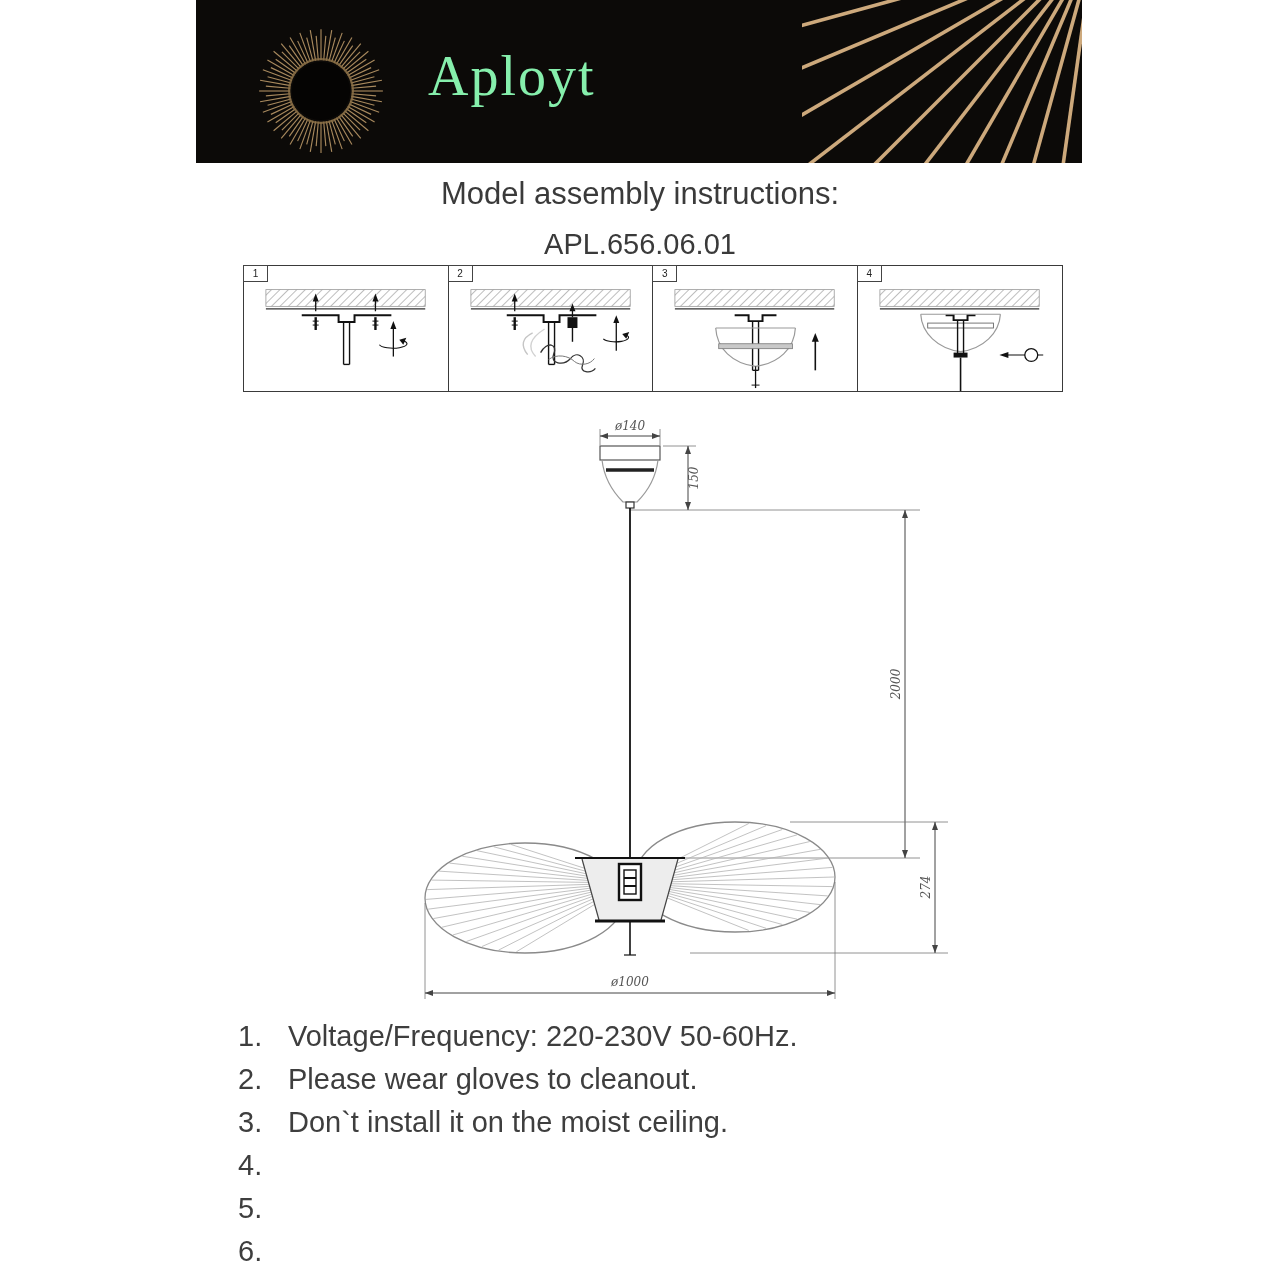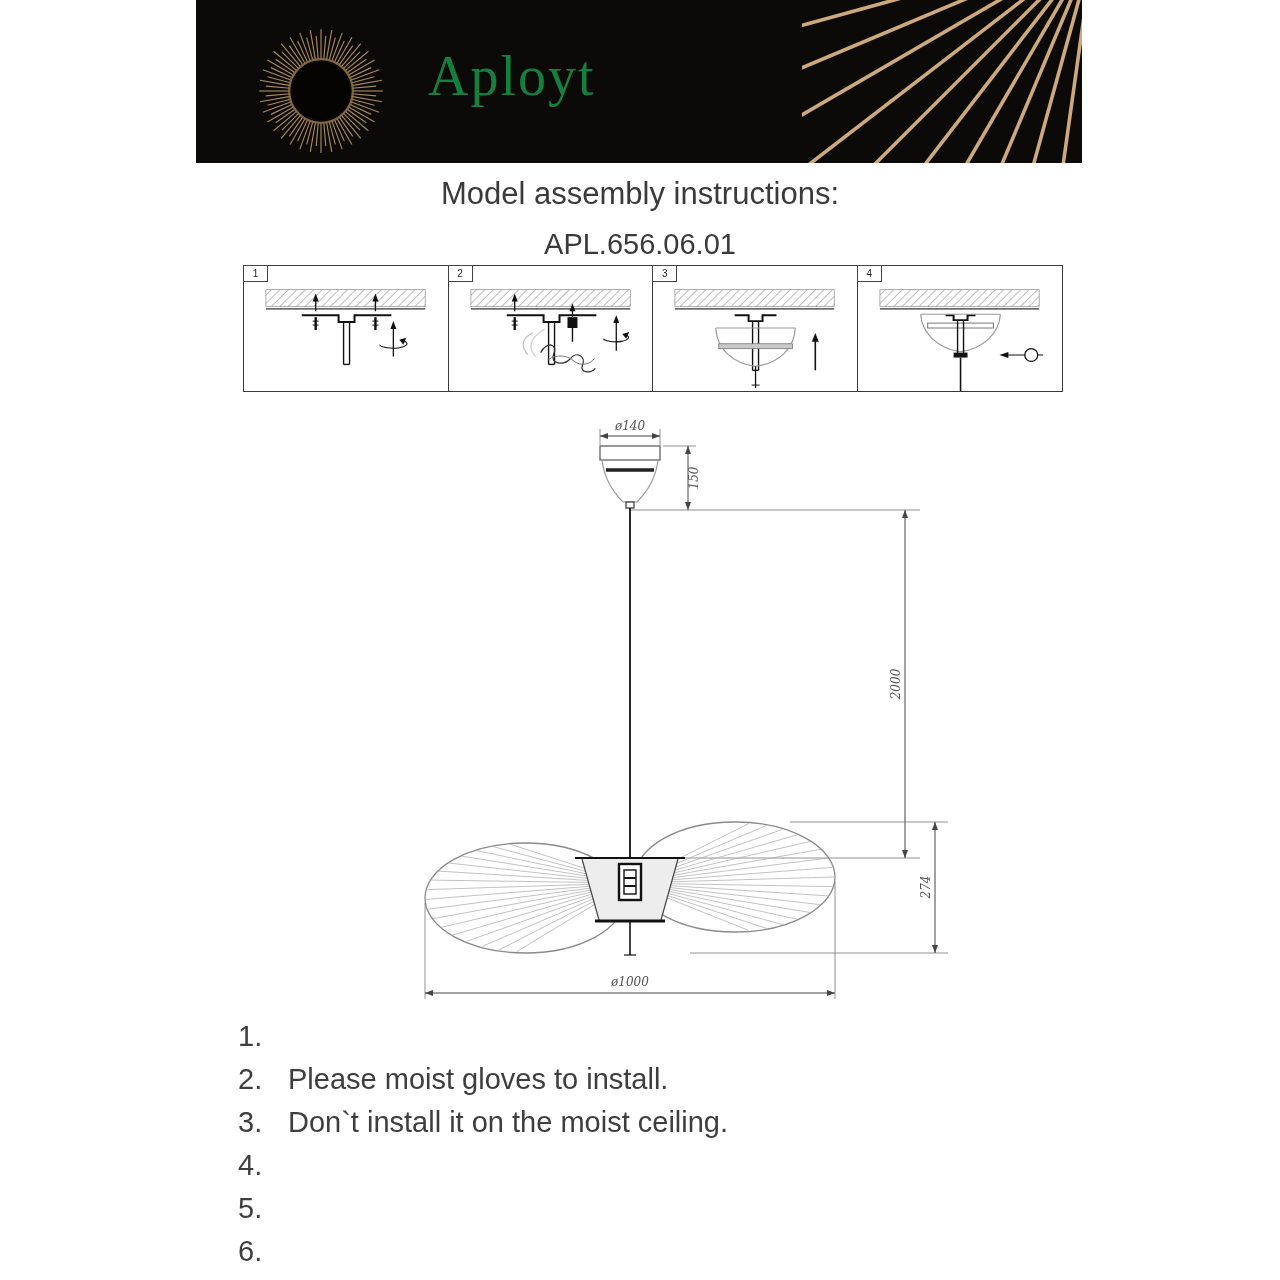--- a/index.html
+++ b/index.html
@@ -8,21 +8,21 @@
     font-family:"Liberation Sans",sans-serif;overflow:hidden;
   }
   
   .banner{
     position:absolute;left:196px;top:0;width:886px;height:163px;
     background:#0c0a08;overflow:hidden;
   }
   .sunburst{position:absolute;left:50px;top:16px;width:150px;height:150px;}
   .brand{
     position:absolute;left:232px;top:44px;
-    font-size:56px;letter-spacing:2px;color:#15803d;
+    font-size:56px;letter-spacing:2px;color:#86efac;
     font-family:"Liberation Serif",serif;font-weight:400;
   }
   .fan{position:absolute;right:0;top:0;width:280px;height:163px;}
   
   .title-block{position:absolute;left:0;top:176px;width:100%;text-align:center;color:#3a3a3a;}
   .title-line1{font-size:31px;margin:0;font-weight:400;}
   .title-line2{font-size:29px;margin:16px 0 0 0;font-weight:400;}
   
   .steps{position:absolute;left:243px;top:265px;width:820px;height:127px;display:flex;}
   .step-panel{
@@ -361,24 +361,25 @@
   <line class="ext" x1="435" y1="467" x2="435" y2="584"></line>
   <line class="dim" x1="25" y1="578" x2="435" y2="578"></line>
   <polygon points="25,578 33,575 33,581" fill="#444"></polygon>
   <polygon points="435,578 427,575 427,581" fill="#444"></polygon>
   <text class="dimlabel" x="230" y="571" text-anchor="middle">ø1000</text>
 </svg>
 
 <div class="instructions">
   <div class="instr-row">
     <span class="instr-num">1.</span>
+    <span class="instr-text">Voltage/Frequency: 220-230V 50-60Hz.</span>
   </div>
   <div class="instr-row">
     <span class="instr-num">2.</span>
-    <span class="instr-text">Please moist gloves to install.</span>
+    <span class="instr-text">Please wear gloves to cleanout.</span>
   </div>
   <div class="instr-row">
     <span class="instr-num">3.</span>
     <span class="instr-text">Don`t install it on the moist ceiling.</span>
   </div>
   <div class="instr-row">
     <span class="instr-num">4.</span>
   </div>
   <div class="instr-row">
     <span class="instr-num">5.</span>

